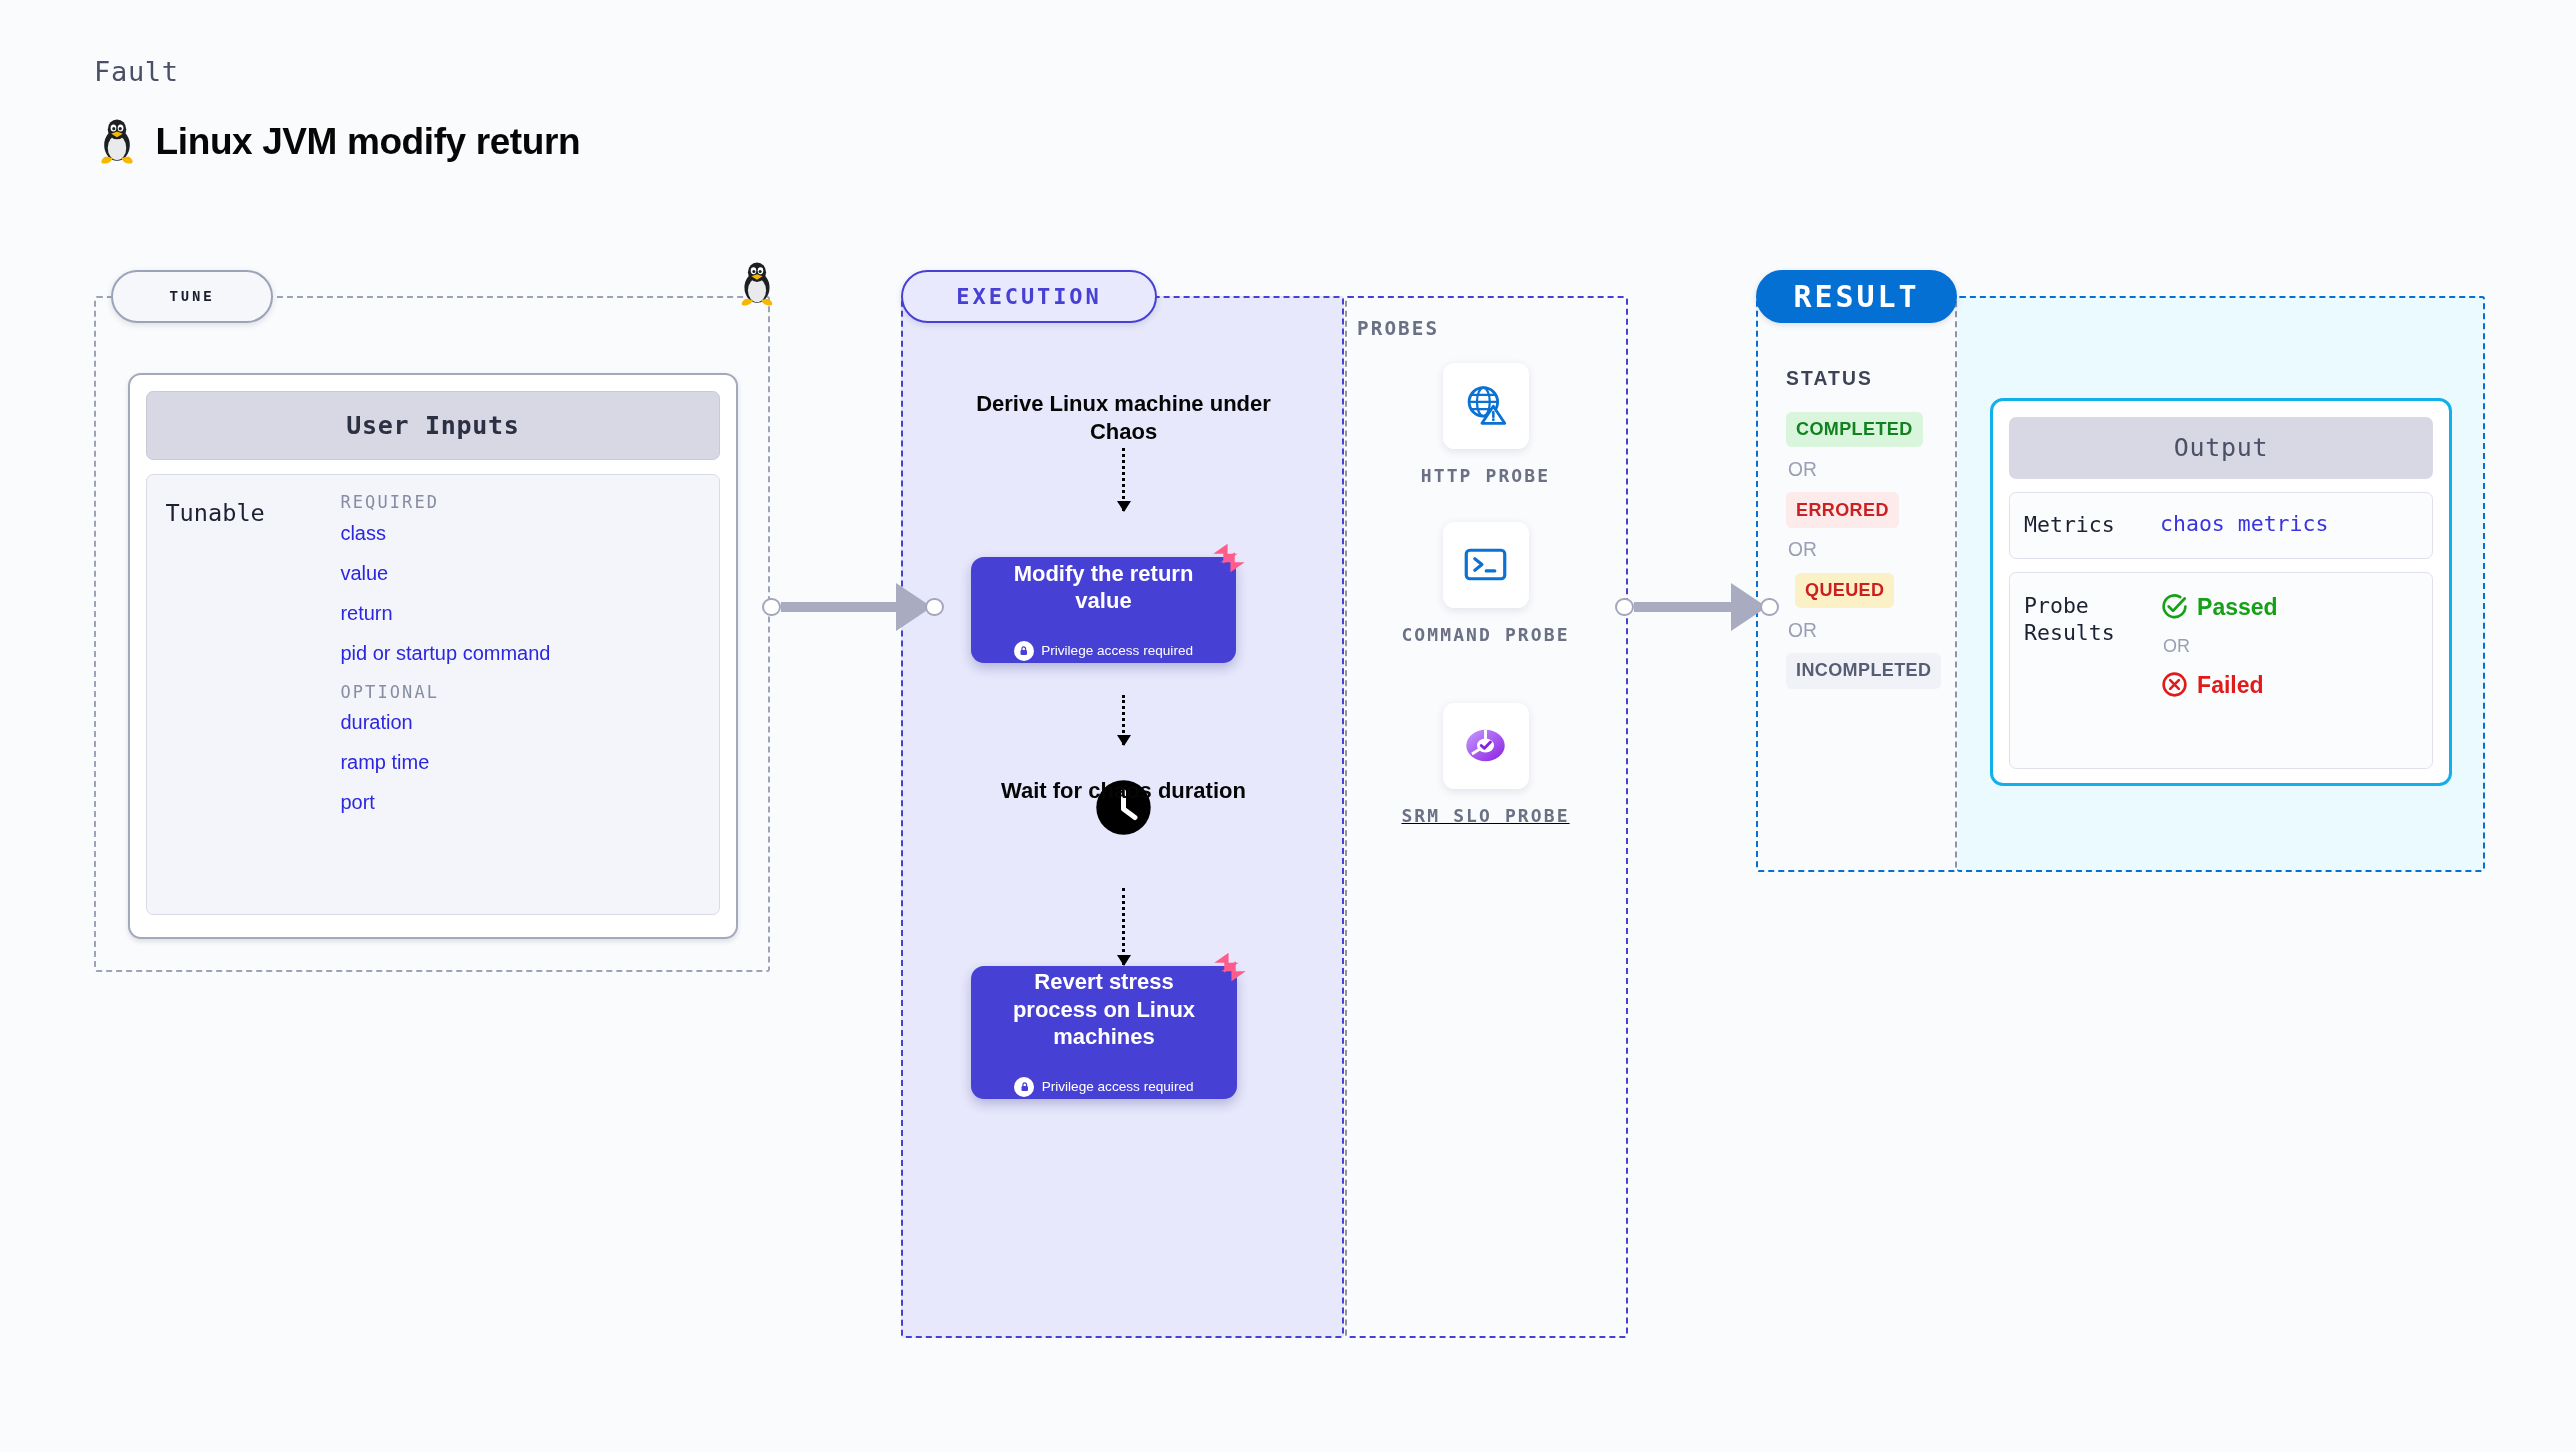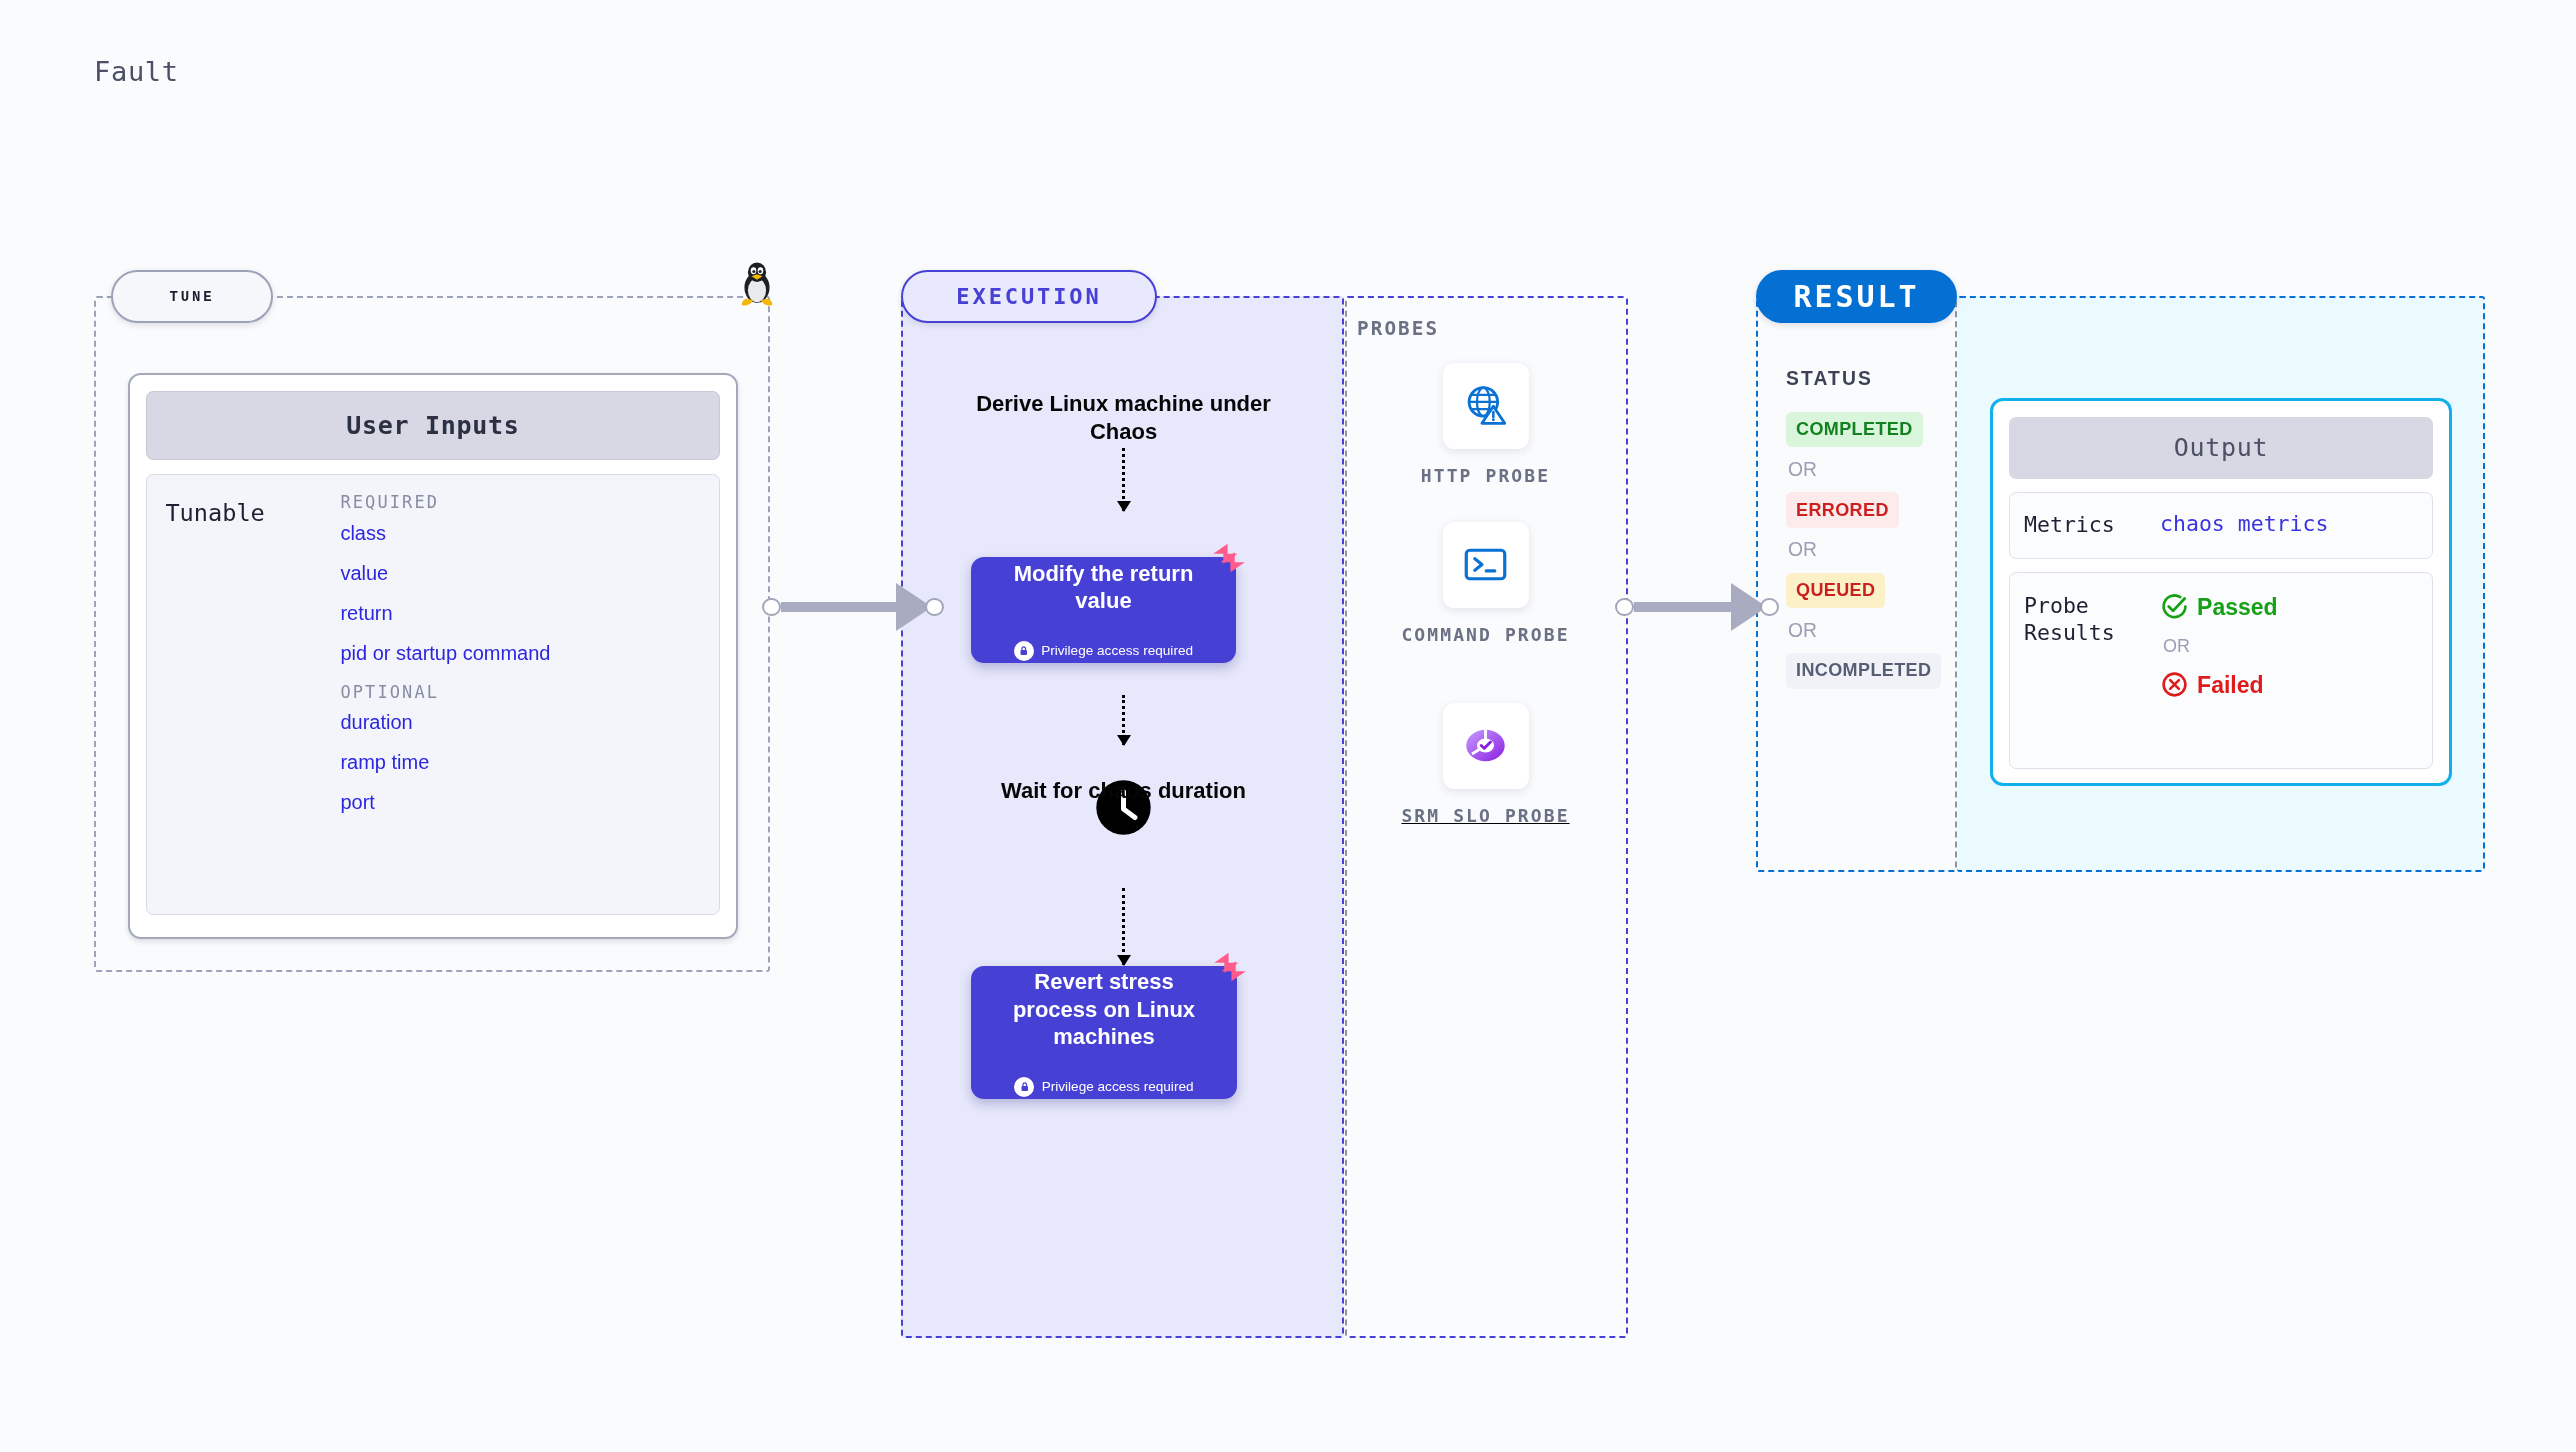--- a/index.html
+++ b/index.html
@@ -190,21 +190,21 @@
     position: absolute; left: 1786px; top: 368px;
     font-size: 19.3px; font-weight: 700; color: #3d4357; letter-spacing: 2.1px;
   }
   .status-col { position: absolute; left: 1786px; top: 412px; width: 165px; }
   .badge {
     display: inline-block; border-radius: 5.7px; padding: 7.2px 10px;
     font-size: 18px; font-weight: 700; letter-spacing: 0.4px;
   }
   .badge.completed { background: #d9f5dc; color: #12811f; }
   .badge.errored   { background: #fdeaea; color: #cc1f1f; }
-  .badge.queued    { background: #fcf0c7; color: #cc1f1f; }
+  .badge.queued    { background: #fcf0c7; color: #cc1f1f; margin-left: 9px; }
   .badge.incompleted { background: #f1f2f7; color: #565d75; }
   .or-text {
     font-size: 19.3px; color: #9aa0b4; margin: 11.5px 0 11.5px 2.1px;
     font-family: "Liberation Sans", sans-serif;
   }
 
   
   .output-card {
     position: absolute; left: 1990px; top: 398px; width: 462px; height: 388px;
     background: #ffffff; border: 3.6px solid #12b0ea; border-radius: 13px;
@@ -254,20 +254,37 @@
   .conn2 .bar { width: 99px; }
 
   .tune-tux { position: absolute; left: 737px; top: 261px; z-index: 5; }
 </style>
 </head>
 <body>
 
 <div class="stage">
 
   <div class="fault-label">Fault</div>
+  <div class="title-row">
+    <span>
+      <svg class="tux" width="40" height="47" viewBox="0 0 56 66">
+        <ellipse cx="28" cy="38" rx="18" ry="22" fill="#1d2023"></ellipse>
+        <ellipse cx="28" cy="42" rx="13" ry="17" fill="#e9eaec"></ellipse>
+        <ellipse cx="28" cy="16" rx="13" ry="14" fill="#1d2023"></ellipse>
+        <ellipse cx="23" cy="14" rx="4" ry="5" fill="#fff"></ellipse>
+        <ellipse cx="33" cy="14" rx="4" ry="5" fill="#fff"></ellipse>
+        <circle cx="23.5" cy="15" r="2.2" fill="#1d2023"></circle>
+        <circle cx="32.5" cy="15" r="2.2" fill="#1d2023"></circle>
+        <path d="M20 22 L28 19 L36 22 L28 27 Z" fill="#f5b800"></path>
+        <path d="M12 54 C5 58 4 64 10 64 C16 64 21 60 22 56 Z" fill="#f5b800"></path>
+        <path d="M44 54 C51 58 52 64 46 64 C40 64 35 60 34 56 Z" fill="#f5b800"></path>
+      </svg>
+    </span>
+    <span class="title-text">Linux JVM modify return</span>
+  </div>
 
   <div class="region region-tune"></div>
   <div class="region region-exec"></div>
   <div class="region region-probes"></div>
   <div class="region region-result"></div>
   <div class="region region-output"></div>
 
   <div class="pill pill-tune">TUNE</div>
   <div class="pill pill-exec">EXECUTION</div>
   <div class="pill pill-result">RESULT</div>

